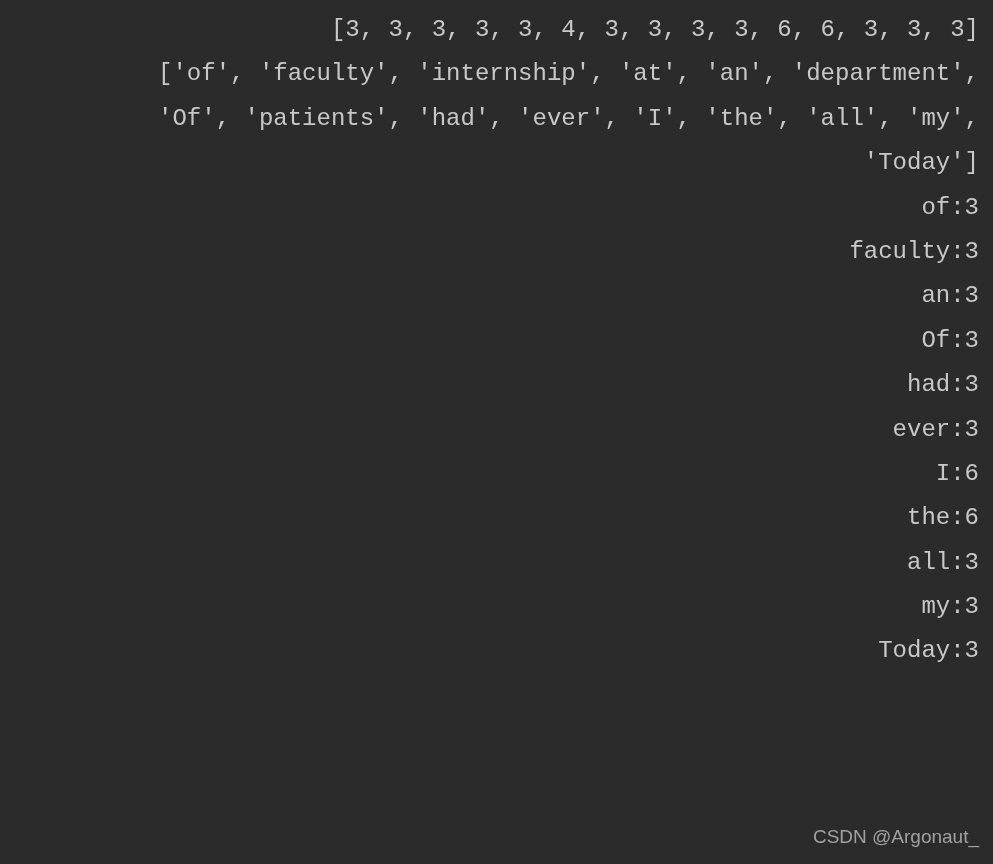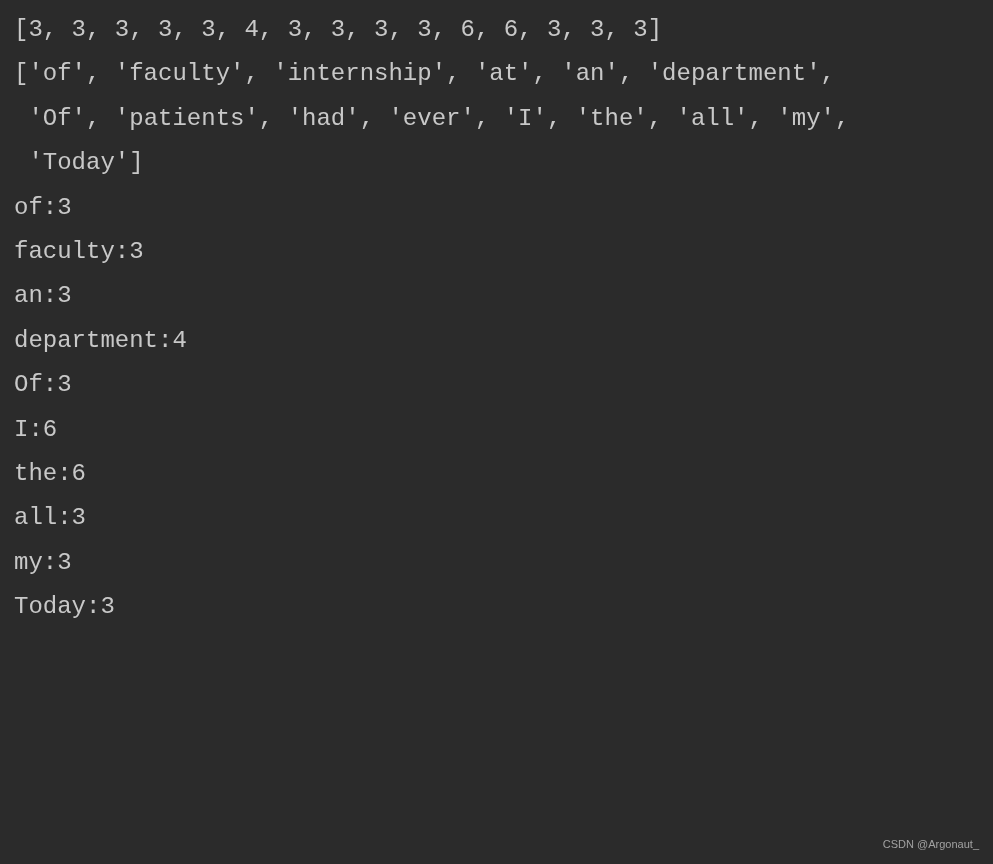--- a/index.html
+++ b/index.html
@@ -1,18 +1,19 @@
 <!DOCTYPE html>
 <html><head>
   <meta charset="utf-8">
   <style>
     * {
       margin: 0;
       padding: 0;
       box-sizing: border-box;
+      text-align: right;
     }
     body {
       background-color: #2b2b2b;
       color: #c8c8c8;
       font-family: 'Consolas', 'Monaco', 'Courier New', monospace;
       font-size: 24px;
       line-height: 1.85;
       padding: 8px 14px;
       width: 993px;
       height: 864px;
@@ -20,40 +21,41 @@
       position: relative;
     }
     .output-line {
       white-space: pre-wrap;
       word-break: break-word;
     }
     .watermark {
       position: absolute;
       bottom: 10px;
       right: 14px;
-      font-size: 11px;
+      font-size: 19px;
       color: #b6b6b6;
       font-family: Arial, sans-serif;
       opacity: 0.85;
     }
   </style>
 </head>
 <body>
 
 <div>
   <div class="output-line">[3, 3, 3, 3, 3, 4, 3, 3, 3, 3, 6, 6, 3, 3, 3]</div>
   <div class="output-line">['of', 'faculty', 'internship', 'at', 'an', 'department',
  'Of', 'patients', 'had', 'ever', 'I', 'the', 'all', 'my',
  'Today']</div>
   <div id="word-count-container">
       <div class="output-line">of:3</div>
       <div class="output-line">faculty:3</div>
       <div class="output-line">an:3</div>
-      <div class="output-line">department:4</div>
       <div class="output-line">Of:3</div>
+      <div class="output-line">had:3</div>
+      <div class="output-line">ever:3</div>
       <div class="output-line">I:6</div>
       <div class="output-line">the:6</div>
       <div class="output-line">all:3</div>
       <div class="output-line">my:3</div>
       <div class="output-line">Today:3</div>
     </div>
 </div>
 
 <div class="watermark">CSDN @Argonaut_</div>
 

